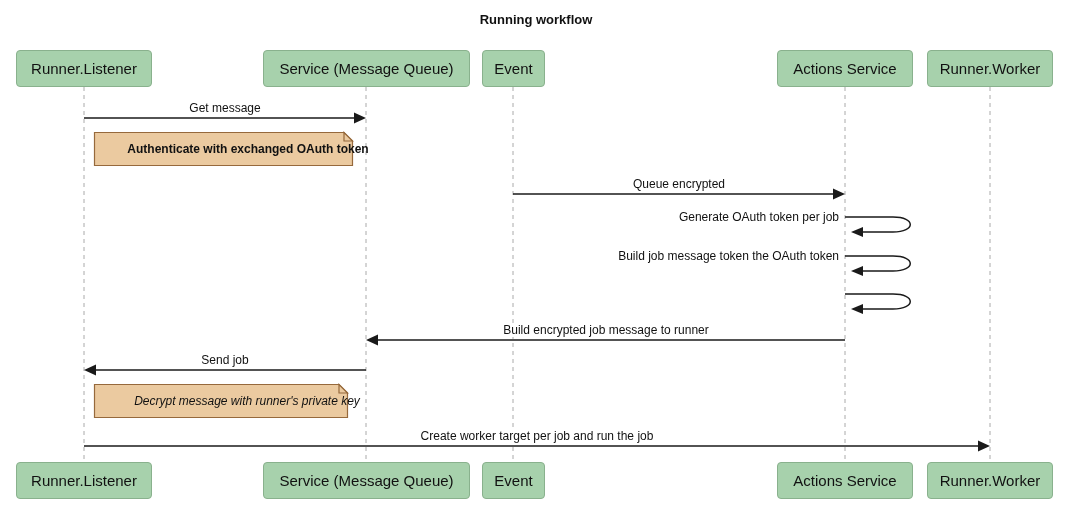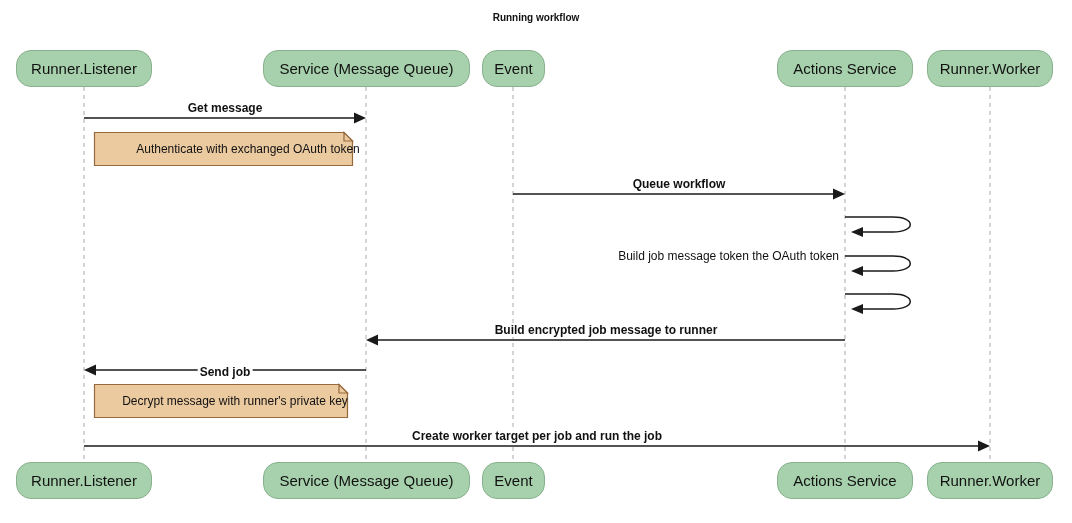--- a/index.html
+++ b/index.html
@@ -19,33 +19,33 @@
   }
   .stage *{box-sizing:border-box;}
   .canvas{position:absolute;left:0;top:0;}
   .lifeline{stroke:var(--lifeline);stroke-width:1;stroke-dasharray:4 4;fill:none;}
   .msg-line{stroke:var(--arrow);stroke-width:1.5;fill:none;}
   .arrow-head{fill:var(--arrow);stroke:none;}
   .note-shape{fill:var(--note-fill);stroke:var(--note-border);stroke-width:1.2;}
   .note-fold{fill:var(--note-fill);stroke:var(--note-border);stroke-width:1.2;}
   .diagram-title{
     position:absolute;top:12px;left:0;width:100%;text-align:center;
-    font-size:10px;font-weight:700;color:var(--text);
+    font-size:13px;font-weight:700;color:var(--text);
   }
   .actor{
-    position:absolute;height:37px;border-radius:15px;
+    position:absolute;height:37px;border-radius:4px;
     background:var(--actor-fill);border:1px solid var(--actor-border);
     display:flex;align-items:center;justify-content:center;
     font-size:15px;color:var(--text);white-space:nowrap;
   }
   .msg-label{
     position:absolute;height:14px;line-height:14px;font-size:12px;
     white-space:nowrap;color:var(--text);background:var(--bg);padding:0 2px;
   }
-  .msg-label.centered{transform:translateX(-50%);font-weight:bold;}
+  .msg-label.centered{transform:translateX(-50%);}
   .msg-label.right-anchored{text-align:right;}
   .note-label{
     position:absolute;height:14px;line-height:14px;font-size:12px;
     text-align:center;color:var(--text);white-space:nowrap;
   }
 </style>
 </head>
 <body>
 
 <div class="stage">
@@ -97,22 +97,23 @@
   <div class="actor" style="left:777px;top:50px;width:136px;">Actions Service</div>
   <div class="actor" style="left:927px;top:50px;width:126px;">Runner.Worker</div>
 
   <div class="actor" style="left:16px;top:462px;width:136px;">Runner.Listener</div>
   <div class="actor" style="left:263px;top:462px;width:207px;">Service (Message Queue)</div>
   <div class="actor" style="left:482px;top:462px;width:63px;">Event</div>
   <div class="actor" style="left:777px;top:462px;width:136px;">Actions Service</div>
   <div class="actor" style="left:927px;top:462px;width:126px;">Runner.Worker</div>
 
   <div class="msg-label centered" style="left:225px;top:101px;">Get message</div>
-  <div class="msg-label centered" style="left:679px;top:177px;">Queue workflow</div>
+  <div class="msg-label centered" style="left:679px;top:177px;">Queue encrypted</div>
+  <div class="msg-label right-anchored" style="right:231px;top:210px;">Generate OAuth token per job</div>
   <div class="msg-label right-anchored" style="right:231px;top:249px;">Build job message token the OAuth token</div>
   <div class="msg-label centered" style="left:606px;top:323px;">Build encrypted job message to runner</div>
-  <div class="msg-label centered" style="left:225px;top:353px;margin-top:12px;">Send job</div>
+  <div class="msg-label centered" style="left:225px;top:353px;">Send job</div>
   <div class="msg-label centered" style="left:537px;top:429px;">Create worker target per job and run the job</div>
 
-  <div class="note-label" style="left:94px;top:142px;width:308px;">Authenticate with exchanged OAuth token</div>
-  <div class="note-label" style="left:94px;top:394px;width:282px;">Decrypt message with runner's private key</div>
+  <div class="note-label" style="left:94px;top:142px;width:308px;font-weight:bold;">Authenticate with exchanged OAuth token</div>
+  <div class="note-label" style="left:106px;top:394px;width:282px;font-style:italic;">Decrypt message with runner's private key</div>
 
 </div>
 
 </body></html>

